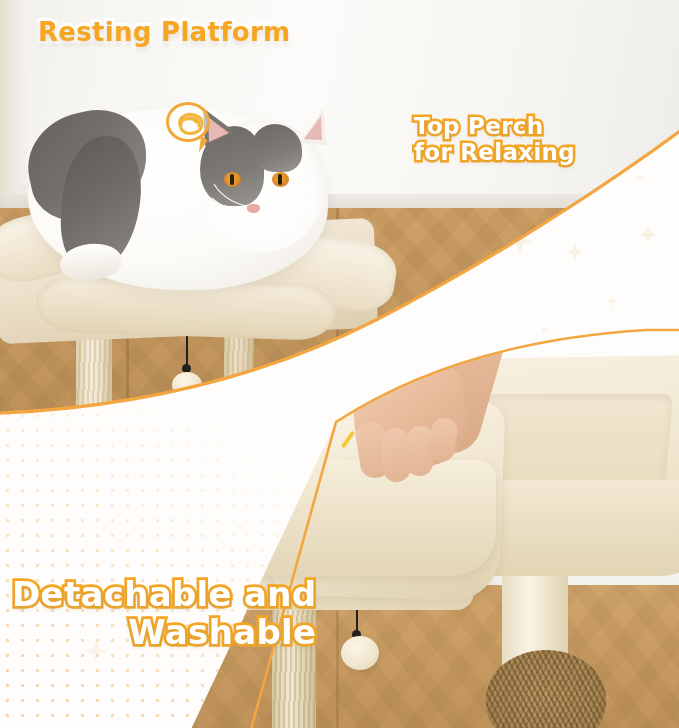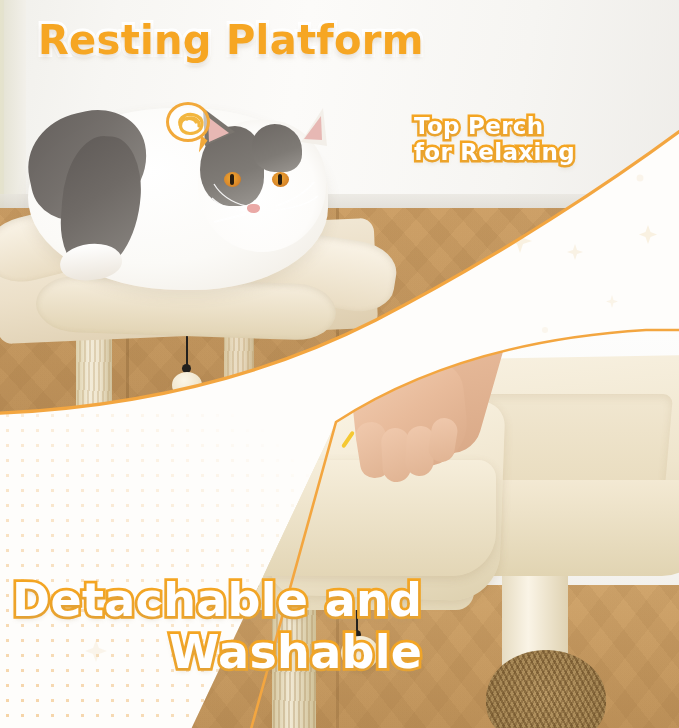--- a/index.html
+++ b/index.html
@@ -225,38 +225,38 @@
     font-family:"DejaVu Sans", sans-serif;
     font-weight:bold;
     line-height:1.12;
     letter-spacing:.3px;
     white-space:pre-line;
     user-select:none;
   }
   
   #title-resting{
     left:38px; top:18px;
-    font-size:40px;
+    font-size:26px;
     color:#f6a623;
     -webkit-text-stroke:6px #ffffff;
     paint-order:stroke fill;
     text-shadow:0 3px 5px rgba(170,150,120,.35);
   }
   
   #title-perch{
     left:414px; top:114px;
     font-size:23px;
     color:#ffffff;
     -webkit-text-stroke:5px #f5a623;
     paint-order:stroke fill;
     text-shadow:0 3px 5px rgba(170,150,120,.30);
   }
   #title-washable{
     left:12px; top:575px;
-    font-size:46px;
+    font-size:34px;
     text-align:right;
     color:#ffffff;
     -webkit-text-stroke:5.5px #f5a623;
     paint-order:stroke fill;
     text-shadow:0 3px 5px rgba(170,150,120,.30);
   }
 </style>
 </head>
 <body>
 

